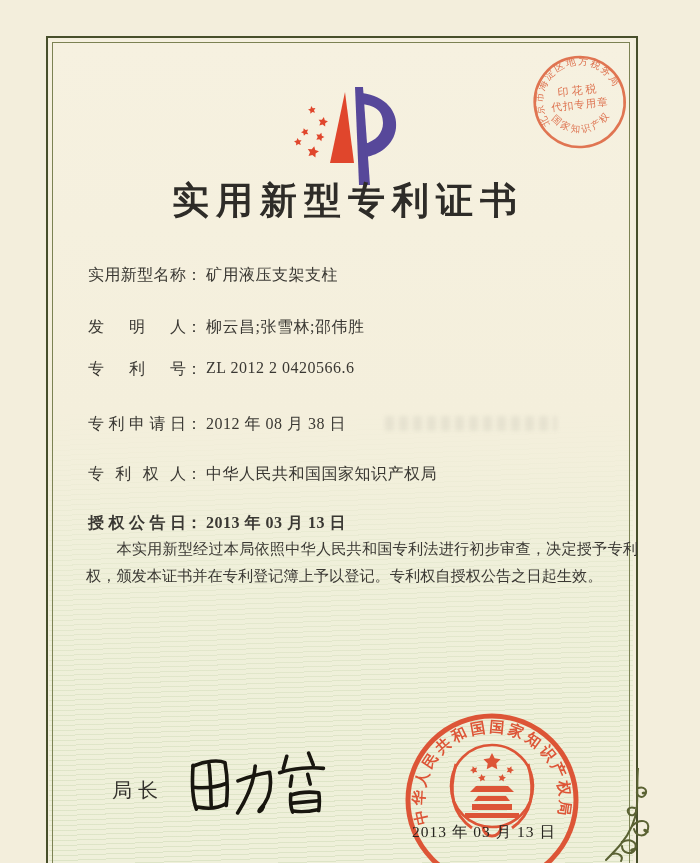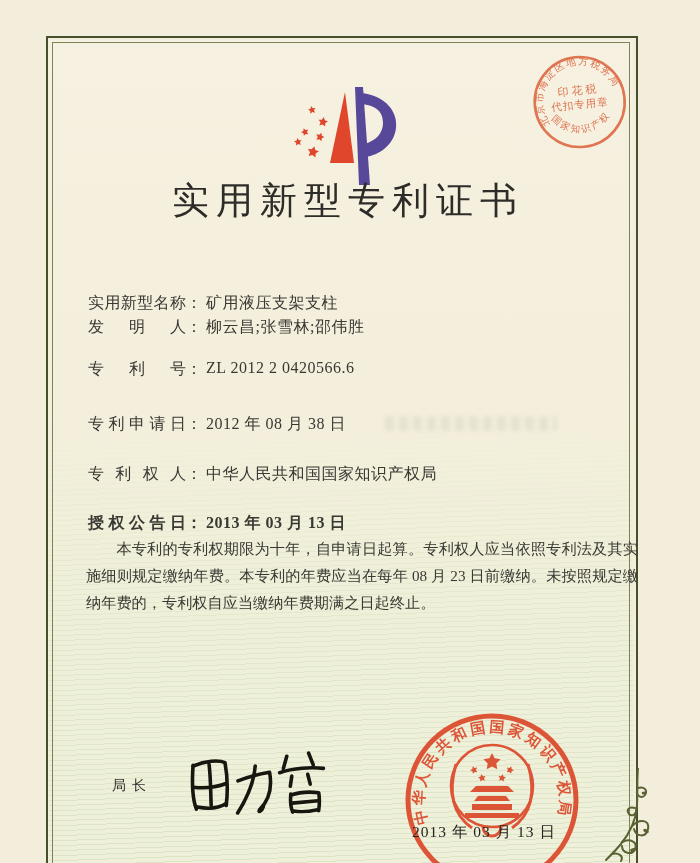--- a/index.html
+++ b/index.html
@@ -27,41 +27,41 @@
     border:1px solid #7c8253;
   }
   .cert-number{
     position:absolute;left:74px;top:74px;
     font-size:16px;letter-spacing:3px;color:#42403a;
   }
   .logo{position:absolute;left:278px;top:76px;width:170px;height:115px;}
   .tax-stamp{position:absolute;left:525px;top:50px;width:110px;height:110px;transform:rotate(-6deg);opacity:.85;}
   .cert-title{
     position:absolute;left:46px;top:176px;width:588px;
-    text-align:center;font-size:37px;font-weight:400;
+    text-align:center;font-size:37px;font-weight:700;
     letter-spacing:7px;color:#2e2c28;transform:translateX(8px);
   }
   .fields{position:absolute;left:0;top:0;width:700px;}
   .field-row{position:absolute;left:88px;font-size:16px;white-space:nowrap;color:#3a3833;}
   .field-label{
     display:inline-block;width:98px;text-align:justify;text-align-last:justify;
     vertical-align:top;
   }
   .field-colon{display:inline-block;vertical-align:top;}
   .field-value{display:inline-block;margin-left:4px;vertical-align:top;letter-spacing:.5px;}
-  .row-0{top:265px;margin-top:28px;} .row-1{top:317px;} .row-2{top:359px;}
+  .row-0{top:265px;} .row-1{top:317px;} .row-2{top:359px;}
   .row-3{top:414px;} .row-4{top:464px;} .row-5{top:513px;font-weight:bold;}
   .paragraphs{
     position:absolute;left:86px;top:536px;width:552px;
     font-size:15.2px;line-height:26.8px;text-align:justify;color:#3a3833;
   }
   .paragraphs p{margin:0;text-indent:2em;}
   .director-label{
     position:absolute;left:112px;top:777px;
-    font-size:14px;letter-spacing:6px;color:#33312c;
+    font-size:20px;letter-spacing:6px;color:#33312c;
   }
   .signature{position:absolute;left:180px;top:746px;width:150px;height:70px;transform:rotate(-3deg);}
   .office-seal{position:absolute;left:392px;top:700px;width:200px;height:200px;opacity:.9;}
   .issue-date{
     position:absolute;left:412px;top:822px;z-index:5;
     font-size:15.5px;letter-spacing:1px;color:#26241f;
   }
   .ornament{position:absolute;left:602px;top:768px;width:92px;height:95px;}
   .scan-artifact{
     position:absolute;left:385px;top:416px;width:172px;height:15px;
@@ -134,21 +134,21 @@
       <span class="field-label">专利权人</span><span class="field-colon">：</span><span class="field-value">中华人民共和国国家知识产权局</span>
     </div>
     <div class="field-row row-5">
       <span class="field-label">授权公告日</span><span class="field-colon">：</span><span class="field-value">2013 年 03 月 13 日</span>
     </div>
   </div>
 
   <div class="scan-artifact"></div>
 
   <div class="paragraphs">
-    <p>本专利的专利权期限为十年，自申请日起算。专利权人应当依照专利法及其实施细则规定缴纳年费。本专利的年费应当在每年 08 月 23 日前缴纳。未按照规定缴纳年费的，专利权自应当缴纳年费期满之日起终止。</p>
+    <p>本实用新型经过本局依照中华人民共和国专利法进行初步审查，决定授予专利权，颁发本证书并在专利登记簿上予以登记。专利权自授权公告之日起生效。</p>
   </div>
 
   <div class="director-label">局长</div>
   <svg class="signature" viewBox="0 0 150 70" aria-label="田力普">
     <g fill="none" stroke="#18160f" stroke-width="3.6" stroke-linecap="round" stroke-linejoin="round">
 
       <path d="M14,16 C12,32 11,48 15,60"></path>
       <path d="M14,17 C26,12 40,12 46,15 C48,30 47,46 45,58"></path>
       <path d="M16,58 C28,61 38,60 45,56"></path>
       <path d="M30,16 C31,30 30,44 30,57"></path>

